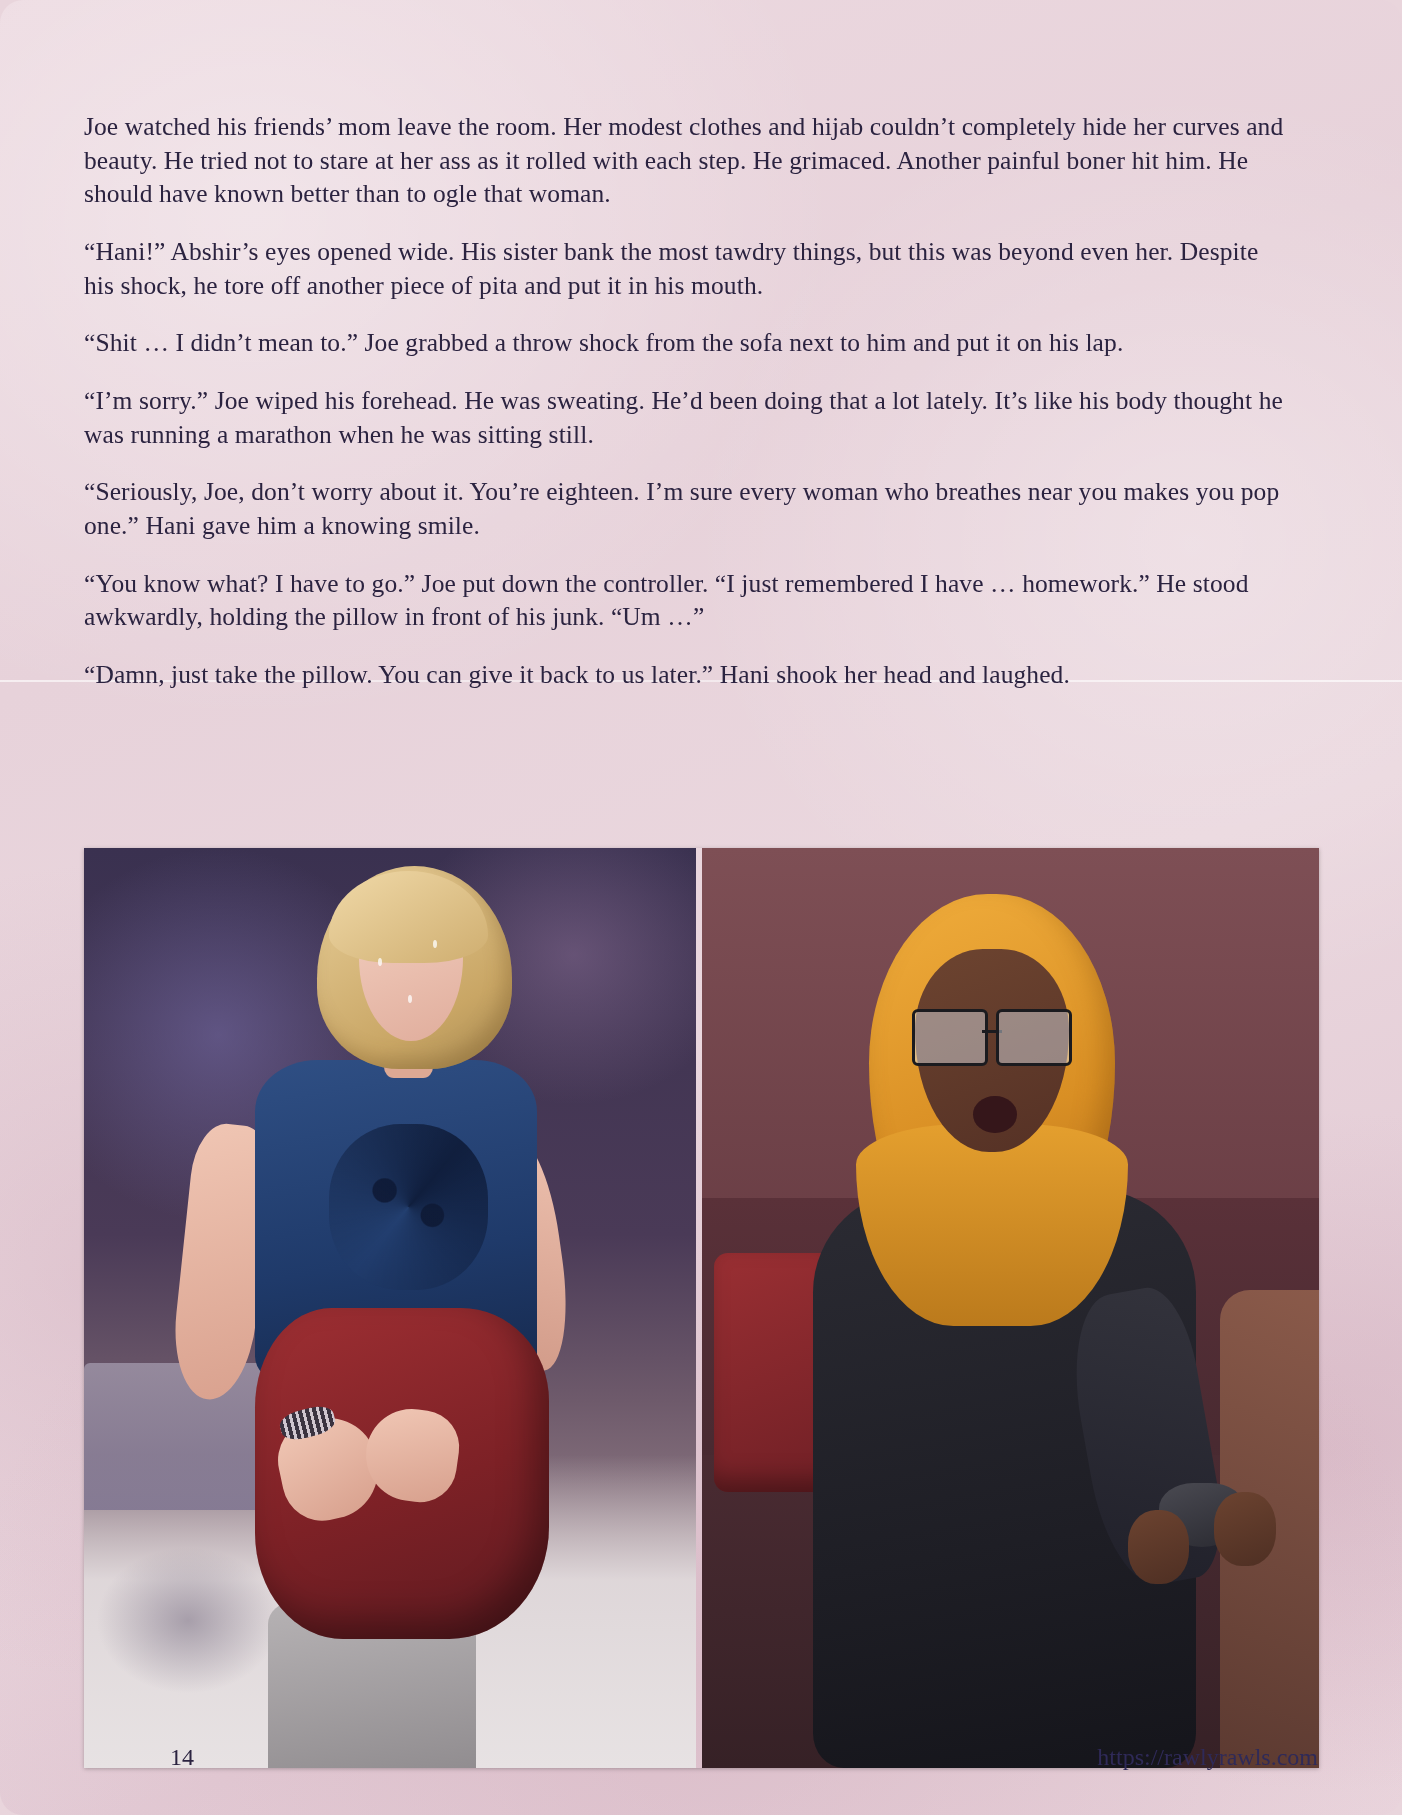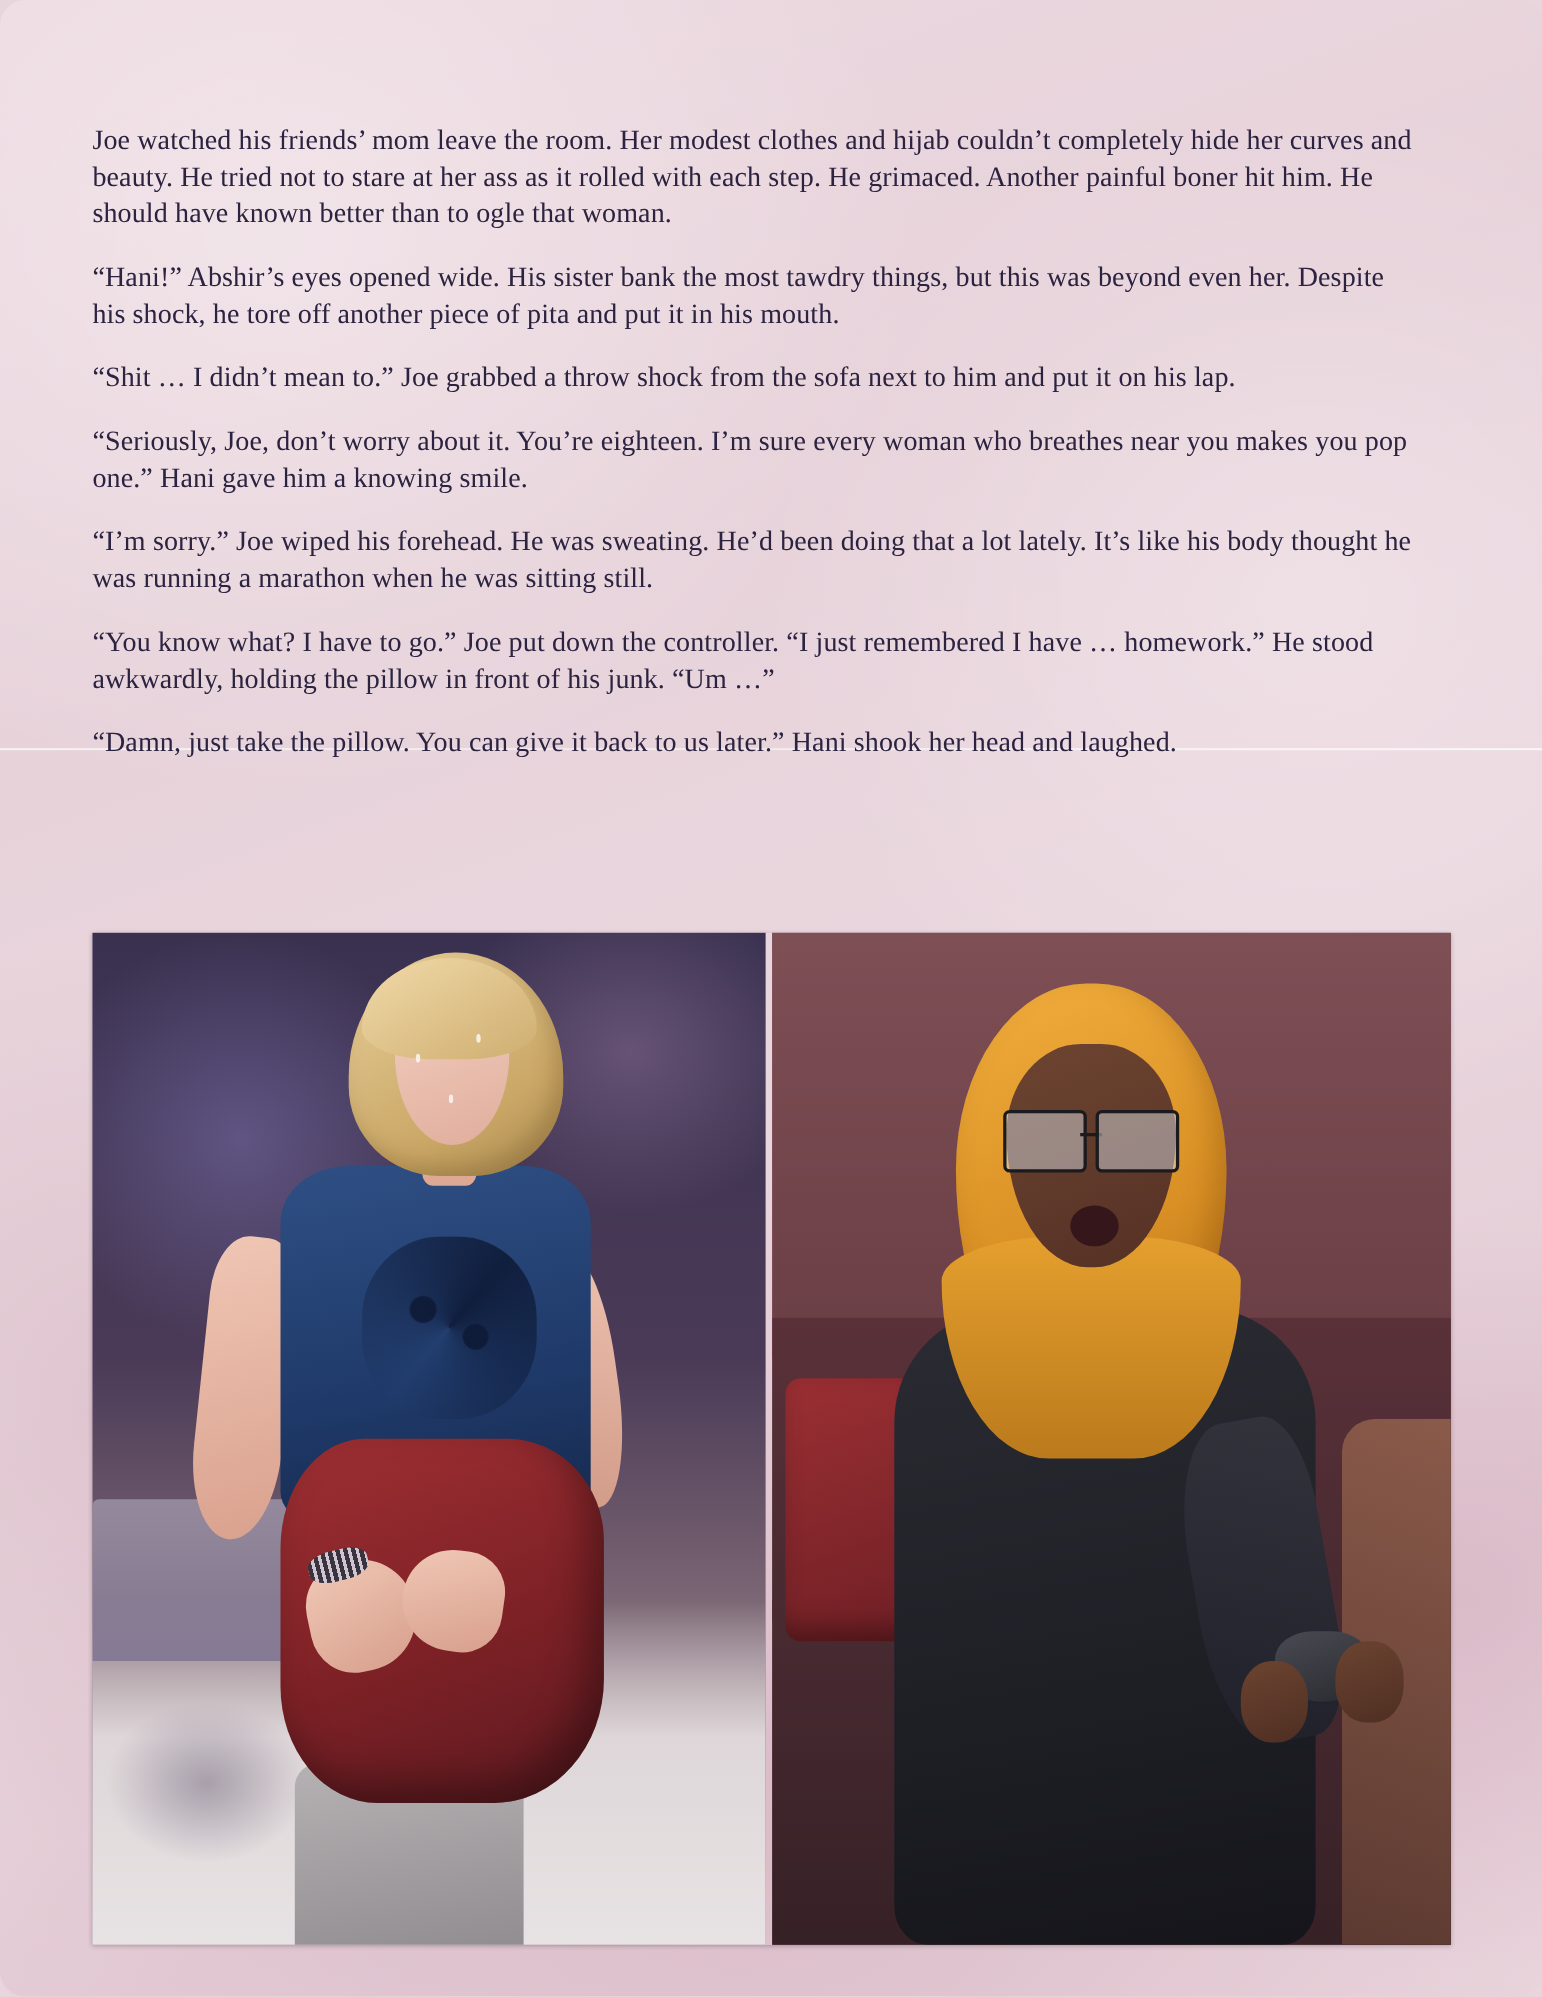--- a/index.html
+++ b/index.html
@@ -339,22 +339,22 @@
 <body>
 
 <div class="page">
 
   <div class="page-rule"></div>
 
   <div class="content">
     <p class="para">Joe watched his friends’ mom leave the room. Her modest clothes and hijab couldn’t completely hide her curves and beauty. He tried not to stare at her ass as it rolled with each step. He grimaced. Another painful boner hit him. He should have known better than to ogle that woman.</p>
     <p class="para">“Hani!” Abshir’s eyes opened wide. His sister bank the most tawdry things, but this was beyond even her. Despite his shock, he tore off another piece of pita and put it in his mouth.</p>
     <p class="para">“Shit … I didn’t mean to.” Joe grabbed a throw shock from the sofa next to him and put it on his lap.</p>
+    <p class="para">“I’m sorry.” Joe wiped his forehead. He was sweating. He’d been doing that a lot lately. It’s like his body thought he was running a marathon when he was sitting still.</p>
     <p class="para">“Seriously, Joe, don’t worry about it. You’re eighteen. I’m sure every woman who breathes near you makes you pop one.” Hani gave him a knowing smile.</p>
-    <p class="para">“I’m sorry.” Joe wiped his forehead. He was sweating. He’d been doing that a lot lately. It’s like his body thought he was running a marathon when he was sitting still.</p>
     <p class="para">“You know what? I have to go.” Joe put down the controller. “I just remembered I have … homework.” He stood awkwardly, holding the pillow in front of his junk. “Um …”</p>
     <p class="para">“Damn, just take the pillow. You can give it back to us later.” Hani shook her head and laughed.</p>
   </div>
 
   <div class="illustration">
 
     <div class="panel panel-left">
       <div class="bg-window"></div>
       <div class="bg-floor"></div>
       <div class="bg-sofa"></div>
@@ -396,14 +396,18 @@
         <span class="lens right"></span>
       </div>
       <div class="hani-mouth"></div>
       <div class="controller"></div>
       <div class="hani-hand-l"></div>
       <div class="hani-hand-r"></div>
     </div>
 
   </div>
 
+  <div class="footer">
+    <span class="page-number">14</span>
+    <a class="site-link" href="#">https://rawlyrawls.com</a>
+  </div>
 
 </div>
 
 </body></html>

